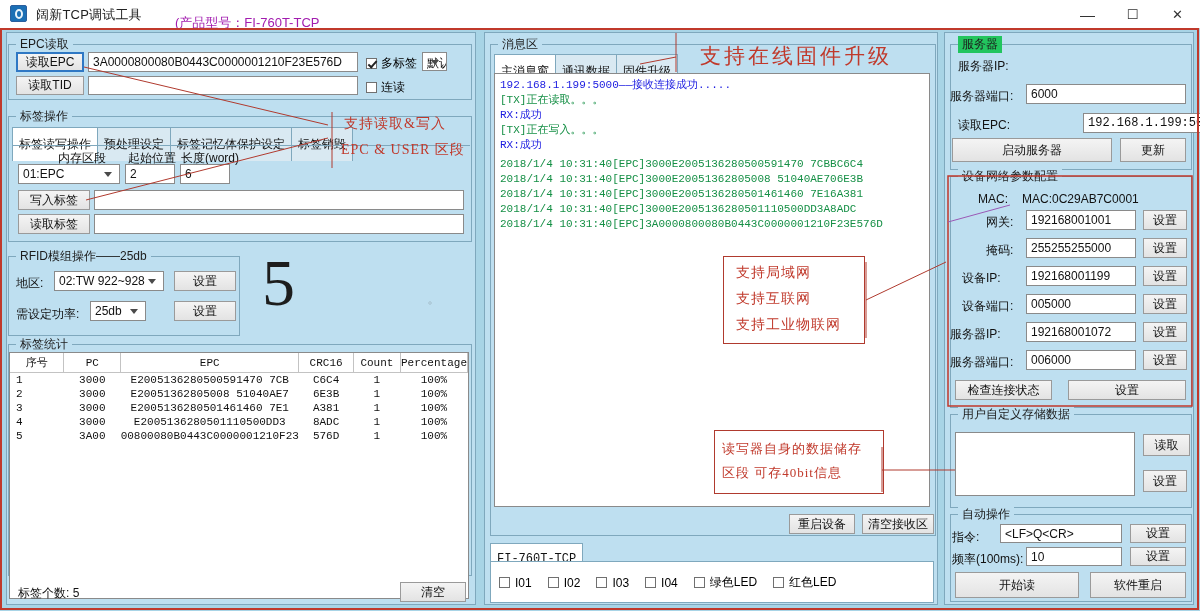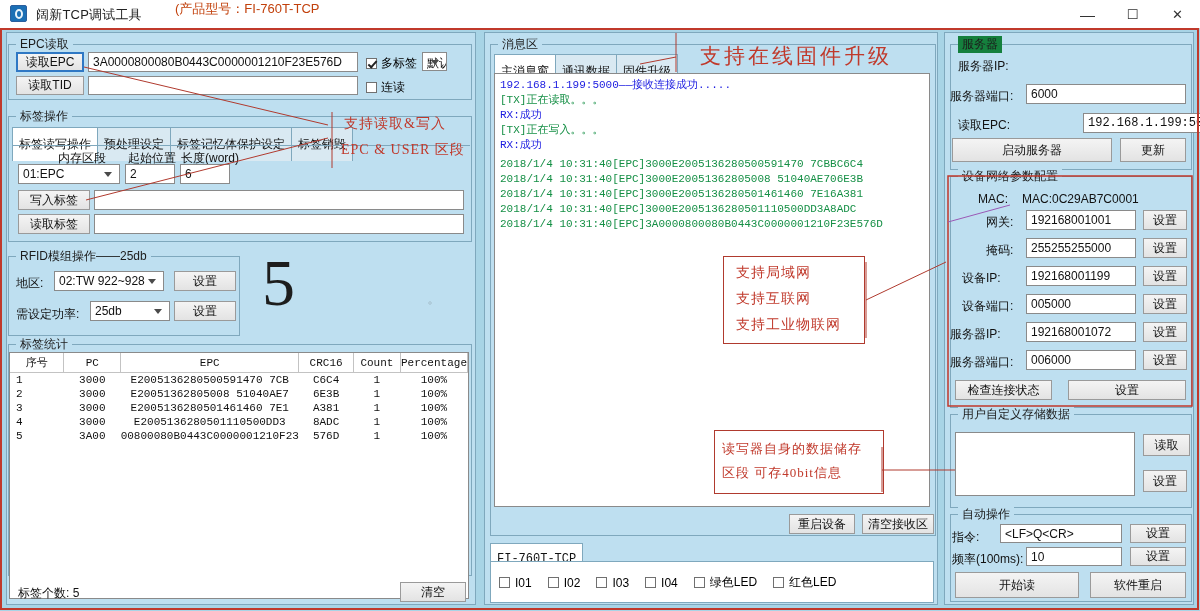--- a/index.html
+++ b/index.html
@@ -24,21 +24,21 @@
   }
   .titlebar .tb-icon:after{
     content:"";position:absolute;left:4px;top:3px;width:8px;height:10px;
     border:2px solid #eaf4fb;border-radius:50%/50%;box-sizing:border-box;
   }
   .titlebar .tb-title{
     position:absolute;left:36px;top:6px;font-size:13px;color:#222;
     white-space:nowrap;letter-spacing:.2px;
   }
   .titlebar .tb-model{
-    position:absolute;left:175px;top:0;font-size:13px;color:#c2410c;white-space:nowrap;
+    position:absolute;left:175px;top:14px;font-size:13px;color:#a21caf;white-space:nowrap;
   }
   .winbtn{position:absolute;top:0;width:45px;height:28px;cursor:default;}
   .winbtn span{position:absolute;left:50%;top:50%;transform:translate(-50%,-50%);
     font-size:13px;color:#333;line-height:1;}
   #btn-min{right:90px;}
   #btn-max{right:45px;}
   #btn-close{right:0px;}
   #btn-min span{font-size:15px;}
 
   
@@ -147,21 +147,21 @@
   #msg-box .ln{white-space:nowrap;}
   
   #dev-tabstrip{left:490px;top:543px;}
   #dev-panel{position:absolute;left:490px;top:561px;width:444px;height:42px;
     background:#ffffff;border:1px solid #7fa8bd;box-sizing:border-box;}
 
   
   #right-panel{position:absolute;left:944px;top:32px;width:250px;height:573px;
     background:#bedff0;border:1px solid #7fa8bd;box-sizing:border-box;}
   #grp-server{left:950px;top:44px;width:240px;height:124px;}
-  #grp-server .gtitle{background:#15803d;}
+  #grp-server .gtitle{background:#22c55e;}
   #grp-net{left:950px;top:176px;width:240px;height:230px;}
   #grp-net .gtitle{background:#bedff0;}
   #grp-user{left:950px;top:414px;width:240px;height:92px;}
   #grp-user .gtitle{background:#bedff0;}
   #grp-auto{left:950px;top:514px;width:240px;height:86px;}
   #grp-auto .gtitle{background:#bedff0;}
 
   
   #annot{position:absolute;inset:0;pointer-events:none;}
   .anno-text{
@@ -232,21 +232,21 @@
   <div class="btn" style="left:18px;top:214px;width:72px;height:20px;">读取标签</div>
   <div class="tbox" style="left:94px;top:214px;width:370px;height:20px;"></div>
 
   <div class="group" id="grp-rfid">
     <div class="gtitle">RFID模组操作——25db</div>
   </div>
   <div class="lbl" style="left:16px;top:275px;">地区:</div>
   <div class="sel" style="left:54px;top:271px;width:110px;height:20px;">02:TW 922~928</div>
   <div class="btn" style="left:174px;top:271px;width:62px;height:20px;">设置</div>
   <div class="lbl" style="left:16px;top:306px;">需设定功率:</div>
-  <div class="sel" style="left:90px;top:301px;width:80px;height:20px;">25db</div>
+  <div class="sel" style="left:90px;top:301px;width:56px;height:20px;">25db</div>
   <div class="btn" style="left:174px;top:301px;width:62px;height:20px;">设置</div>
 
   <div class="watermark">5</div>
   <div class="watermark2"></div>
 
   <div class="group" id="grp-stats">
     <div class="gtitle">标签统计</div>
   </div>
   <div id="stat-table">
     <table>

